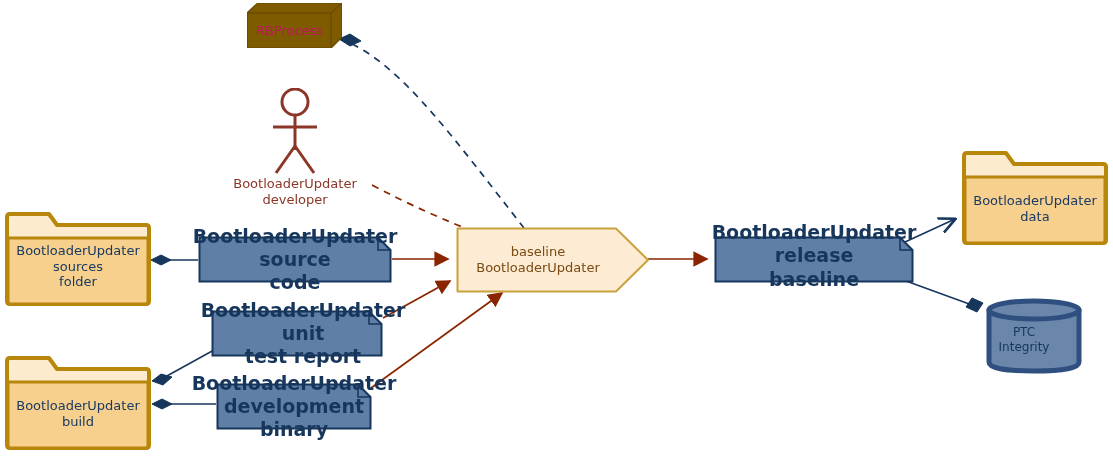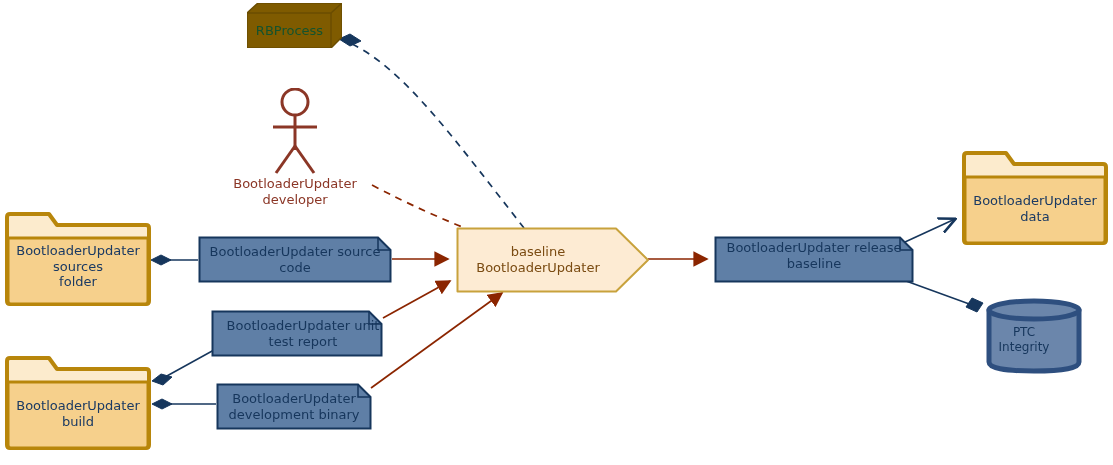--- a/index.html
+++ b/index.html
@@ -42,21 +42,21 @@
     left: 0;
     top: 10px;
     right: 10px;
     bottom: 0;
     background: #7F5B00;
     border: 1px solid #6B4D00;
     box-sizing: border-box;
     display: flex;
     align-items: center;
     justify-content: center;
-    color: #14532d;
+    color: #be185d;
     font-size: 13px;
     z-index: 2;
   }
   .node3d .top {
     position: absolute;
     left: 0;
     top: 0;
     width: 100%;
     height: 100%;
     z-index: 1;
@@ -97,22 +97,23 @@
   .artifact .atext {
     position: absolute;
     left: 6px;
     right: 6px;
     top: 0;
     bottom: 0;
     display: flex;
     align-items: center;
     justify-content: center;
     color: #16365C;
-    font-size: 13px;
-    z-index: 2;
+    font-size: 19px;
+    z-index: 2;
+    font-weight: bold;
   }
 
   
   .arrownode {
     position: absolute;
   }
   .arrownode svg {
     position: absolute;
     left: 0;
     top: 0;

